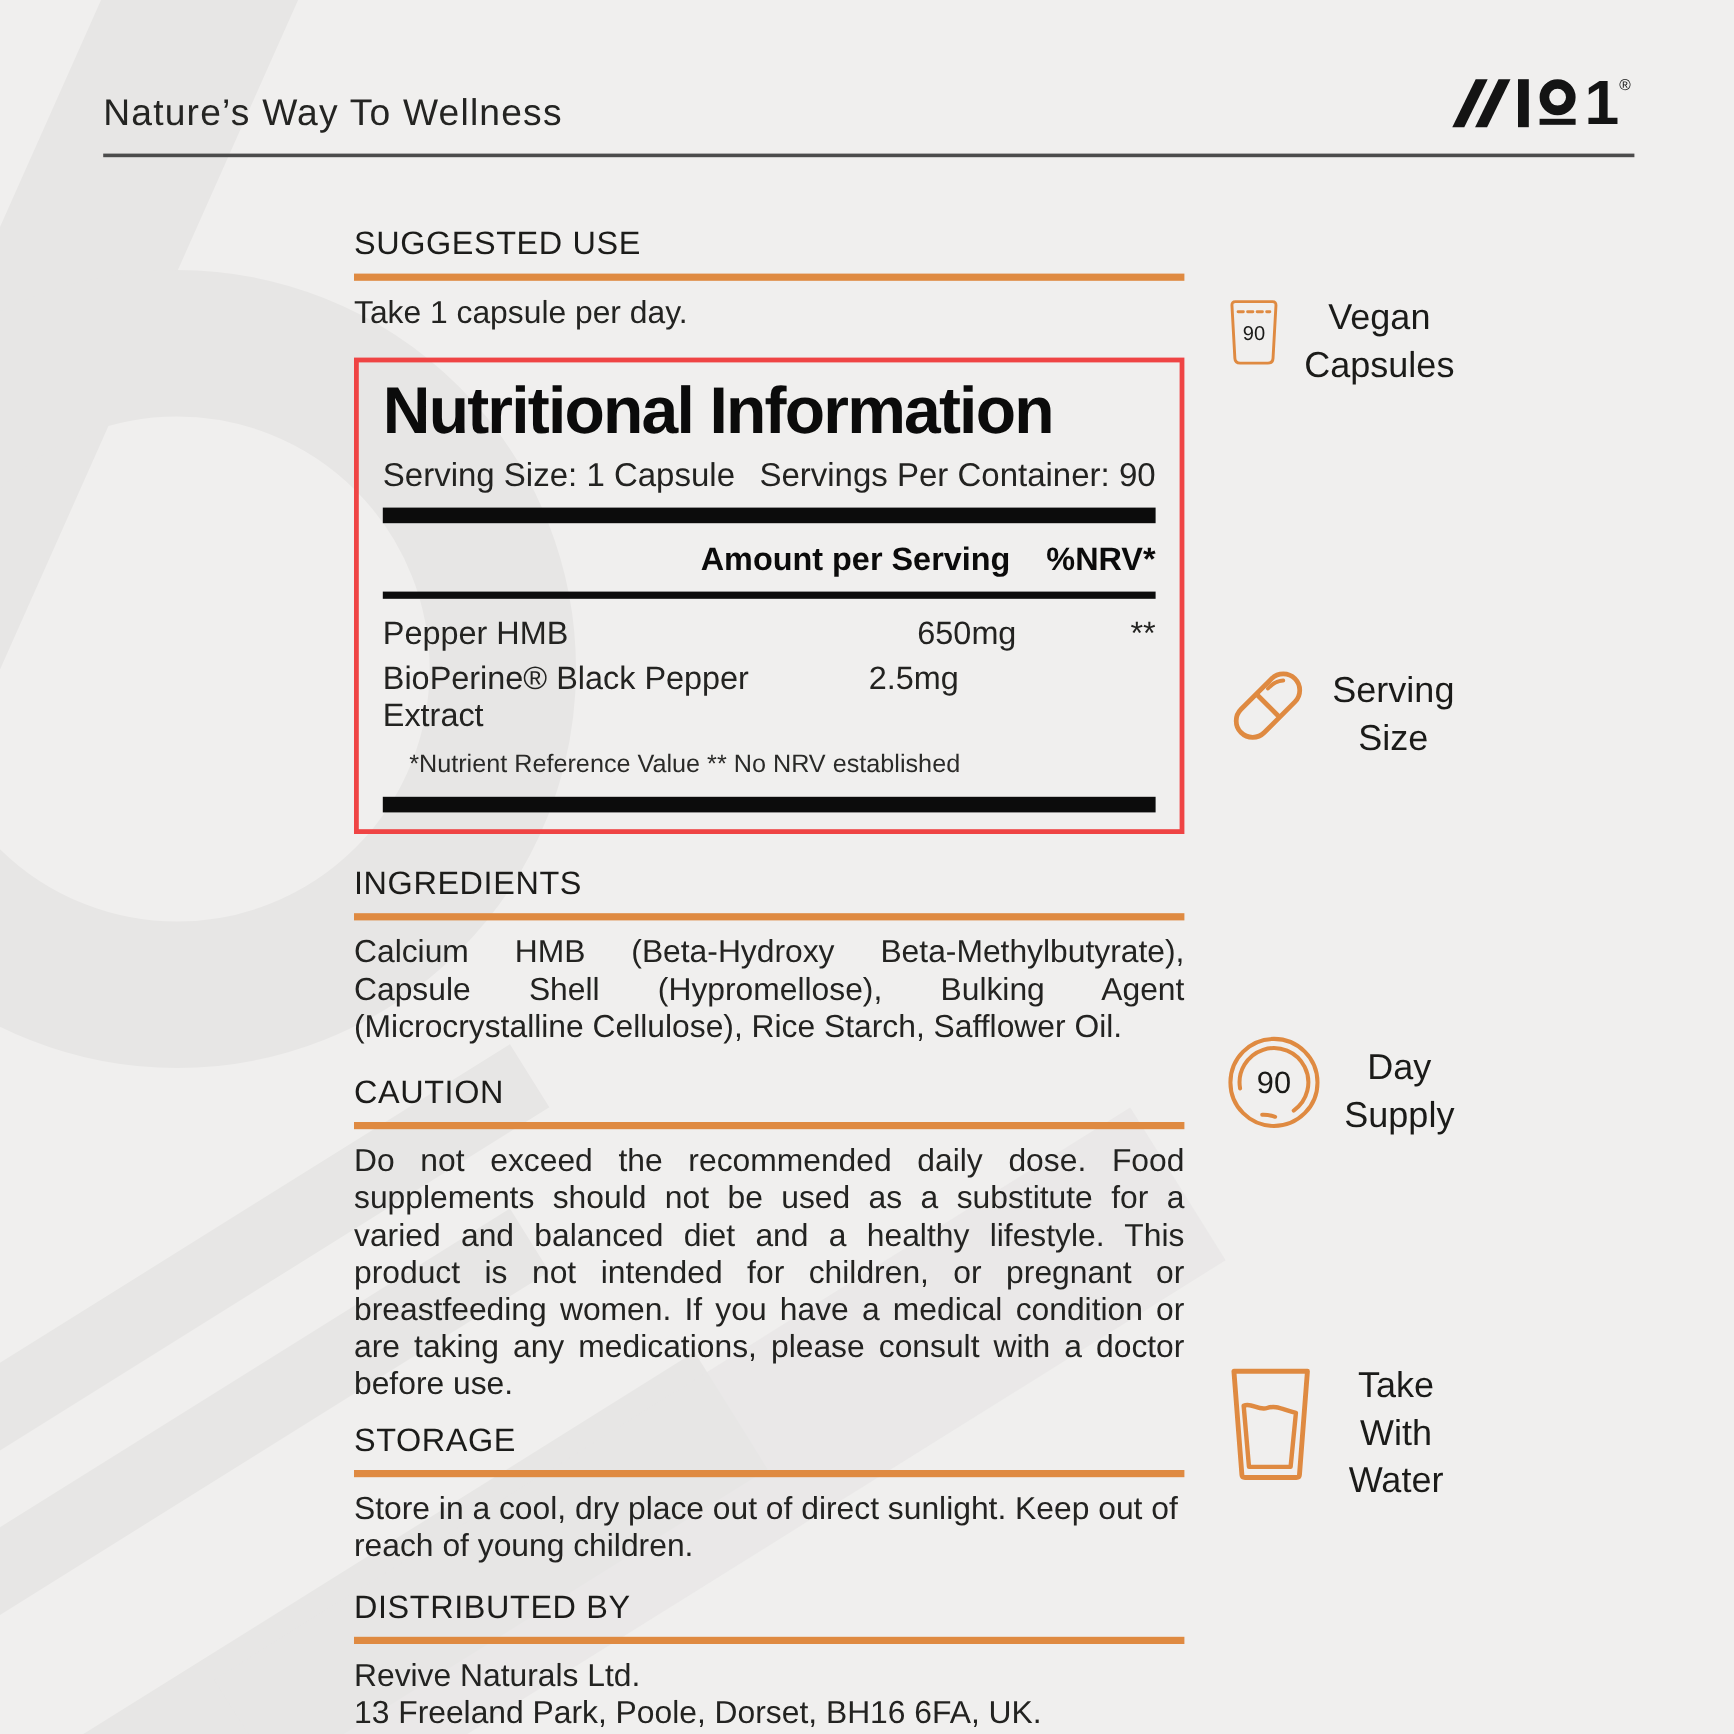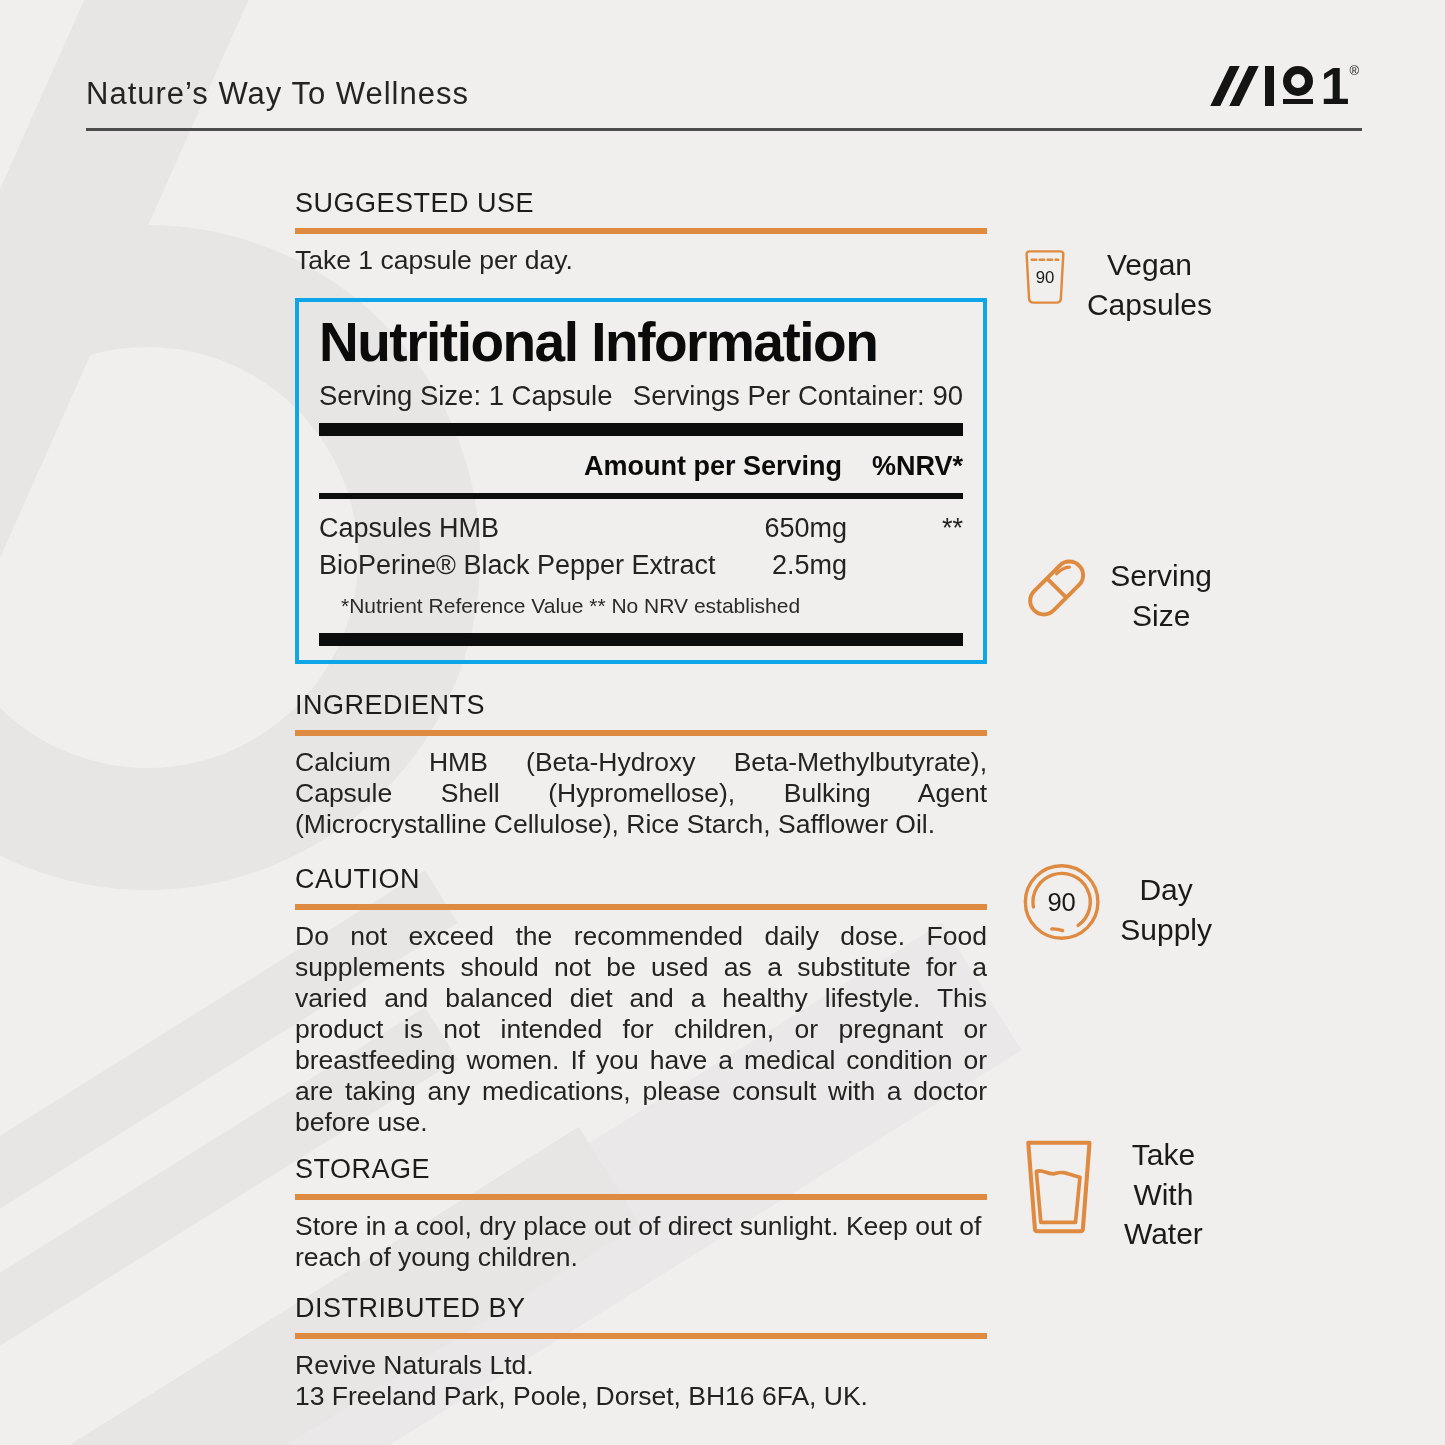--- a/index.html
+++ b/index.html
@@ -39,29 +39,29 @@
 
   
   .content{position:absolute;left:295px;top:188px;width:692px;}
   .section-heading{font-size:27px;font-weight:400;color:#1c1c1a;letter-spacing:.5px;margin:0;}
   .accent-rule{height:6px;margin-top:9px;}
   .body-text{font-size:26.5px;line-height:31px;color:#232321;margin-top:11px;}
   .just{text-align:justify;}
   .pre{white-space:pre-line;}
 
   
-  .nutri-box{margin-top:22px;border:4px solid #0ea5e9;padding:12px 20px 14px 20px;}
+  .nutri-box{margin-top:22px;border:4px solid #ef4444;padding:12px 20px 14px 20px;}
   .nutri-title{font-size:55px;font-weight:bold;letter-spacing:-1.5px;color:#0b0b0b;margin:0;line-height:1.05;}
   .serving-row{display:flex;justify-content:space-between;font-size:27.5px;margin-top:8px;color:#232321;align-items:flex-end;}
   .bar-thick{height:13px;background:#0c0c0c;margin-top:11px;}
   .amount-header{display:flex;justify-content:flex-end;gap:30px;font-size:27px;font-weight:bold;color:#0b0b0b;padding:15px 0 11px 0;align-items:center;}
   .bar-mid{height:6px;background:#0c0c0c;}
   .nutri-row{display:grid;grid-template-columns:1fr auto 78px;align-items:baseline;font-size:27px;color:#232321;}
   .nutri-row.first{padding-top:14px;}
-  .nutri-row.second{padding-top:6px;}
+  .nutri-row.second{padding-top:6px;gap:48px;}
   .nutri-amount{text-align:right;margin-right:38px;margin-left:17px;}
   .nutri-nrv{text-align:right;}
   .footnote{font-size:21px;color:#2a2a28;padding:13px 0 15px 22px;}
 
   
   .badge{position:absolute;left:1022px;width:190px;display:flex;flex-direction:row;align-items:center;}
   .badge-label{font-size:30px;line-height:1.32;text-align:center;color:#1b1b19;margin-top:15px;white-space:pre-line;margin-left:19px;}
   .badge svg{display:block;}
   .icon-num{font-family:"Liberation Sans",sans-serif;fill:#1a1a18;}
 </style>
@@ -107,21 +107,21 @@
           <span>Serving Size: 1 Capsule</span>
           <span>Servings Per Container: 90</span>
         </div>
         <div class="bar-thick"></div>
         <div class="amount-header">
           <span>Amount per Serving</span>
           <span>%NRV*</span>
         </div>
         <div class="bar-mid"></div>
         <div class="nutri-row first">
-          <span>Capsules HMB</span>
+          <span>Pepper HMB</span>
           <span class="nutri-amount">650mg</span>
           <span class="nutri-nrv">**</span>
         </div>
         <div class="nutri-row second">
           <span>BioPerine® Black Pepper Extract</span>
           <span class="nutri-amount">2.5mg</span>
           <span class="nutri-nrv"></span>
         </div>
         <div class="footnote">*Nutrient Reference Value ** No NRV established</div>
         <div class="bar-thick" style="margin-top:0"></div>

